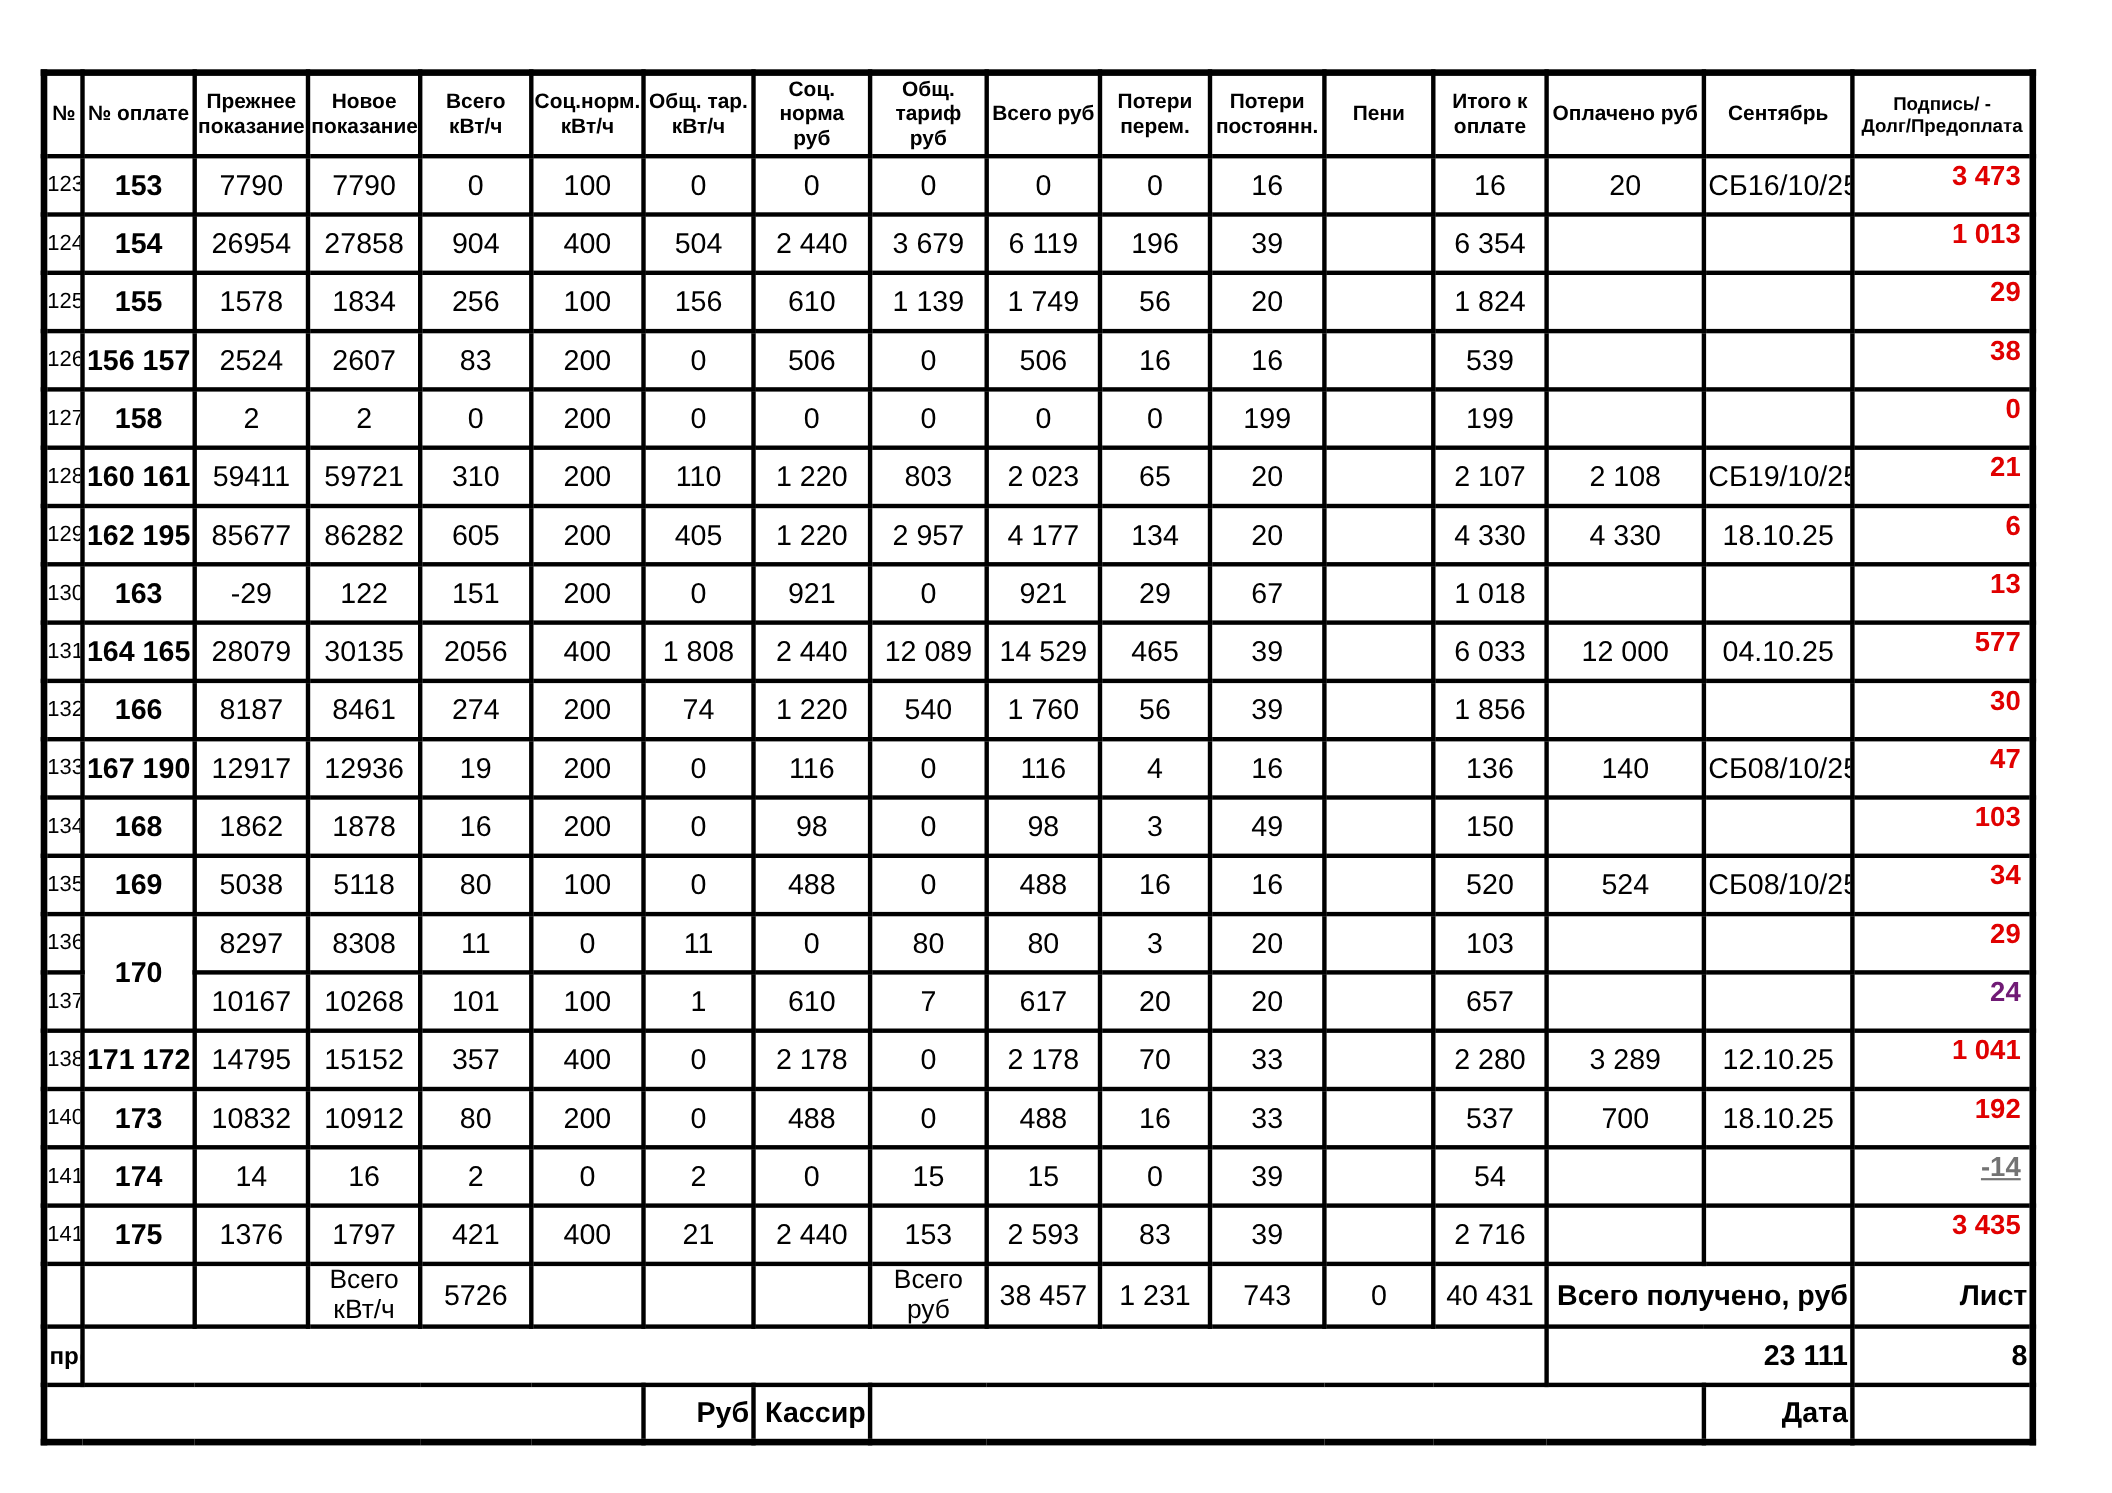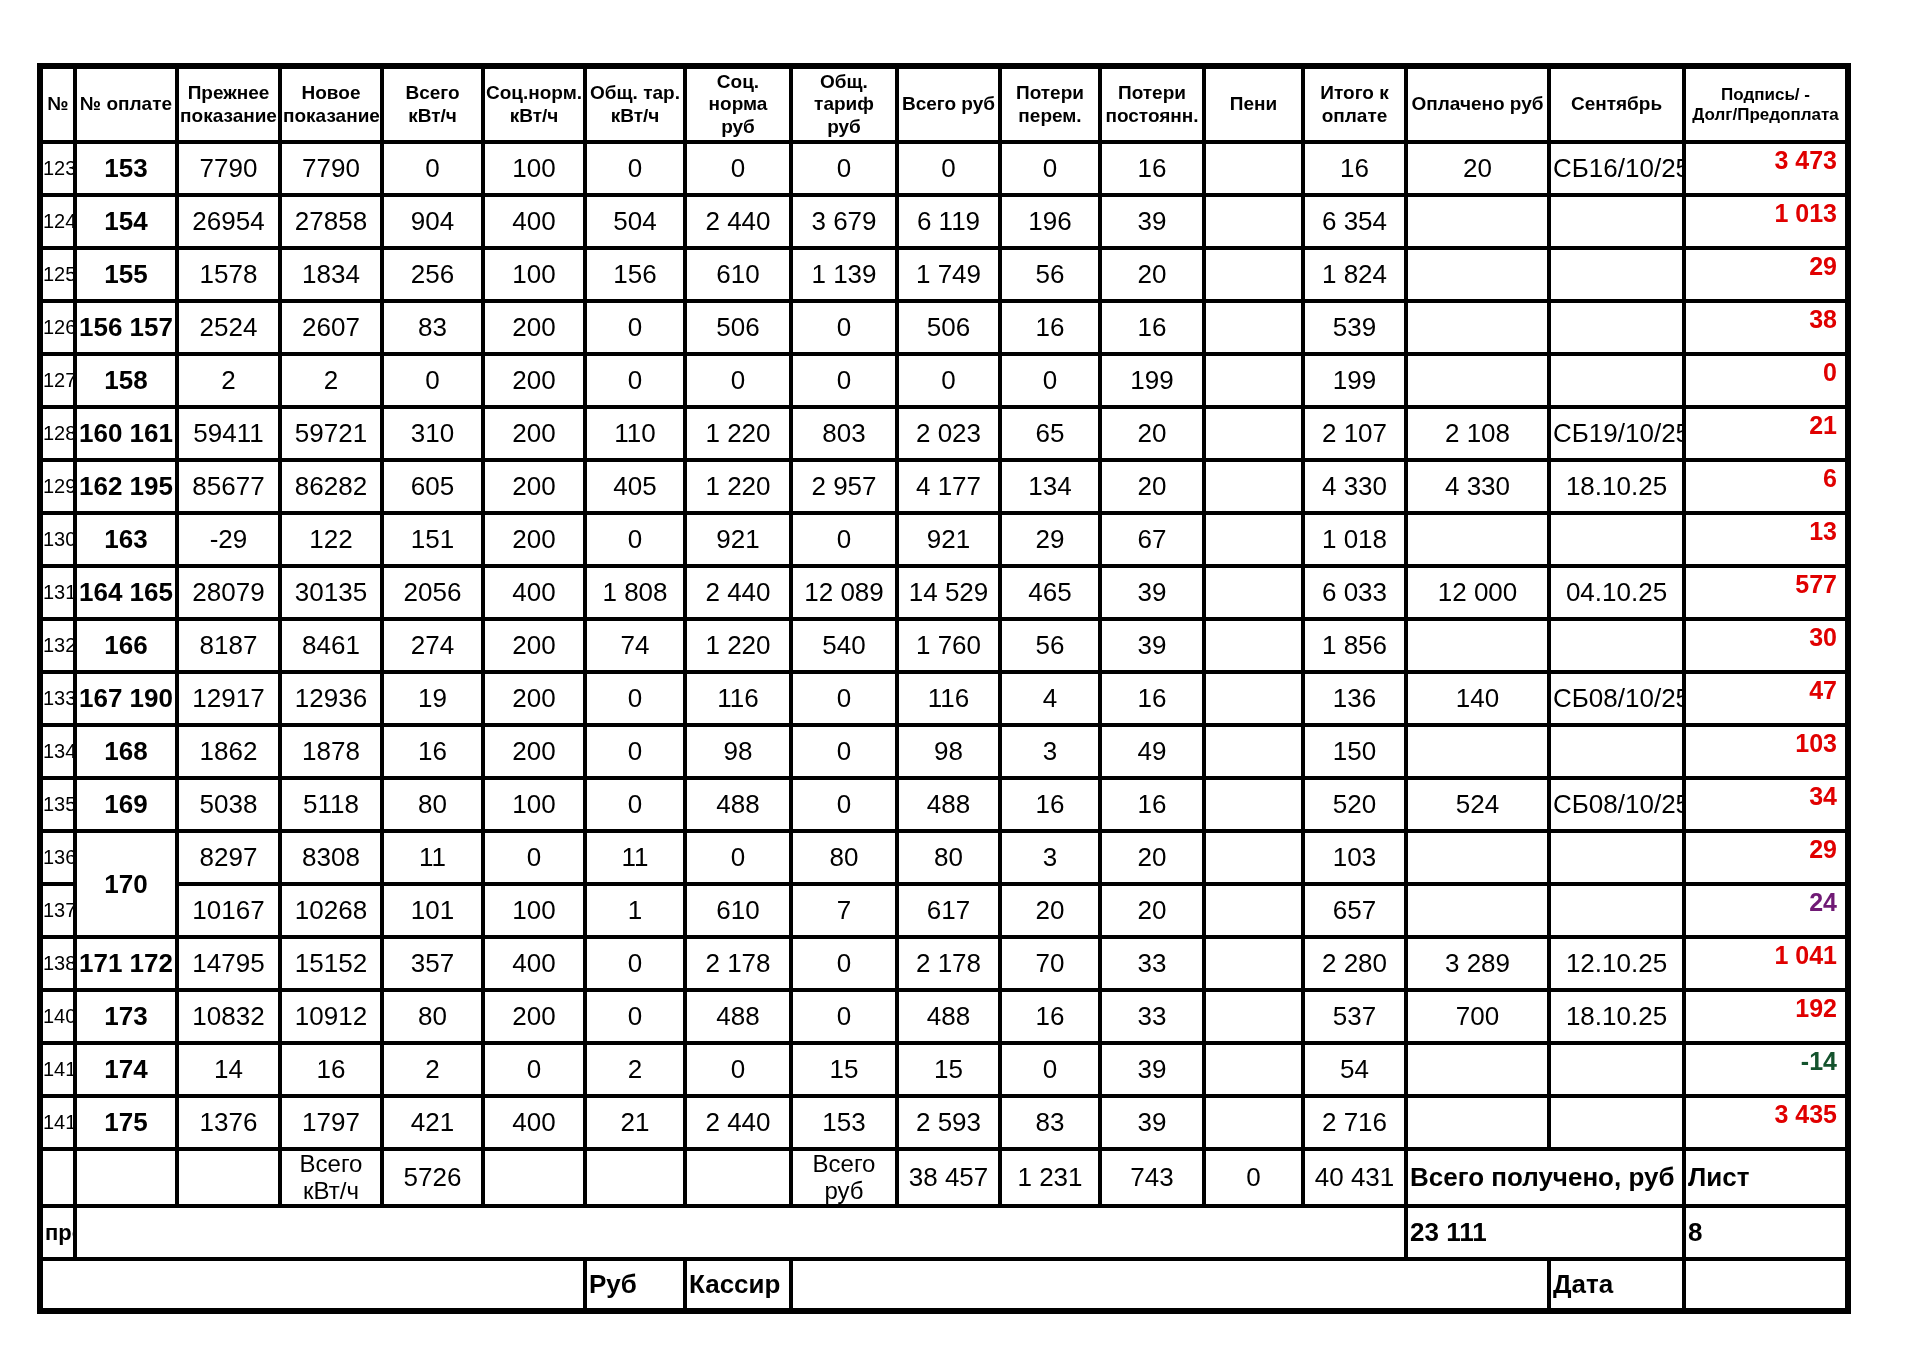--- a/index.html
+++ b/index.html
@@ -15,21 +15,21 @@
   td.rownum{font-size:20px;text-align:center;vertical-align:middle;padding:0;}
   td.plot{font-size:26px;font-weight:bold;text-align:center;vertical-align:middle;padding:0;}
   td.val{font-size:26px;text-align:center;vertical-align:middle;padding:0 2px;white-space:nowrap;}
   td.debt{font-size:25px;font-weight:bold;text-align:right;vertical-align:top;
           padding:2px 8px 0 2px;white-space:nowrap;}
   tr.totals-row{height:53px;}
   tr.check-row{height:53px;}
   tr.sign-row{height:52px;}
   td.tlabel{font-size:24px;text-align:center;vertical-align:middle;line-height:1.1;padding:0 2px;}
   td.tval{font-size:26px;text-align:center;vertical-align:middle;white-space:nowrap;padding:0 2px;}
-  td.big-bold{font-size:26px;font-weight:bold;text-align:left;vertical-align:middle;white-space:nowrap;padding:0 2px;}
+  td.big-bold{font-size:26px;font-weight:bold;text-align:right;vertical-align:middle;white-space:nowrap;padding:0 2px;}
   td.clip{font-size:22px;font-weight:bold;text-align:left;vertical-align:middle;
           white-space:nowrap;padding:0 0 0 2px;}
   td.empty{padding:0;}
 </style>
 </head>
 <body>
 
 <div class="page">
   <table class="billing">
     <colgroup>
@@ -415,21 +415,21 @@
           <td class="val">2</td>
           <td class="val">0</td>
           <td class="val">15</td>
           <td class="val">15</td>
           <td class="val">0</td>
           <td class="val">39</td>
           <td class="val"></td>
           <td class="val">54</td>
           <td class="val"></td>
           <td class="val"></td>
-          <td class="debt" style="color: #14532d;">-14</td>
+          <td class="debt" style="color: #737373; text-decoration: underline;">-14</td>
         </tr>
         <tr class="data-row">
           <td class="rownum">141</td>
           <td class="plot">175</td>
           <td class="val">1376</td>
           <td class="val">1797</td>
           <td class="val">421</td>
           <td class="val">400</td>
           <td class="val">21</td>
           <td class="val">2 440</td>

